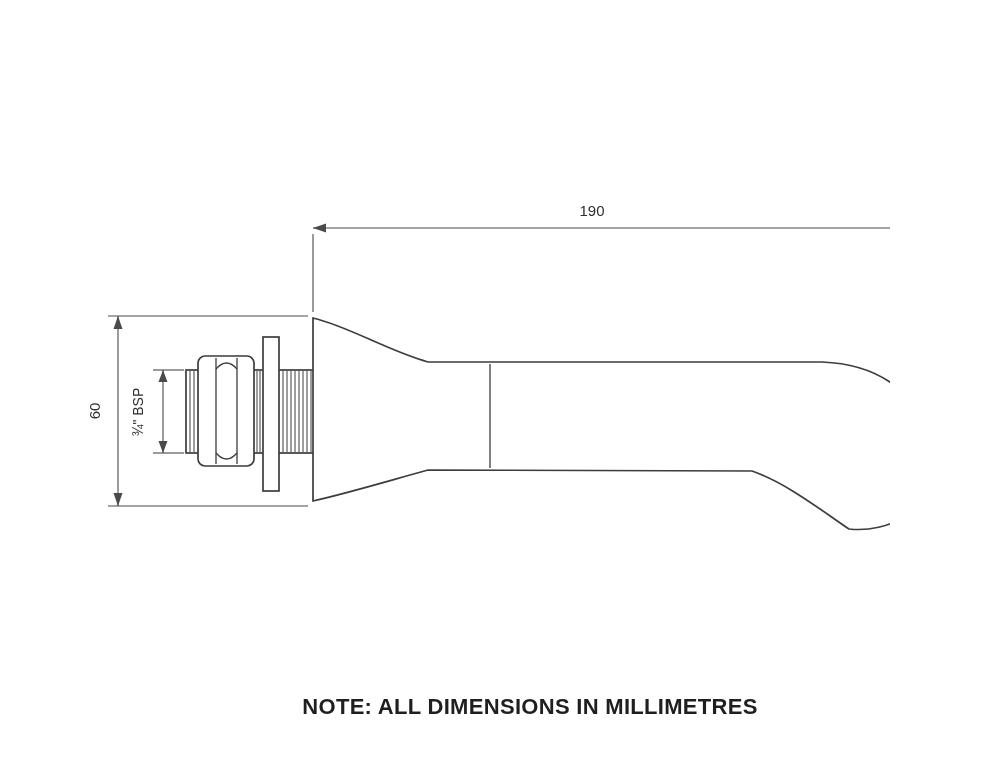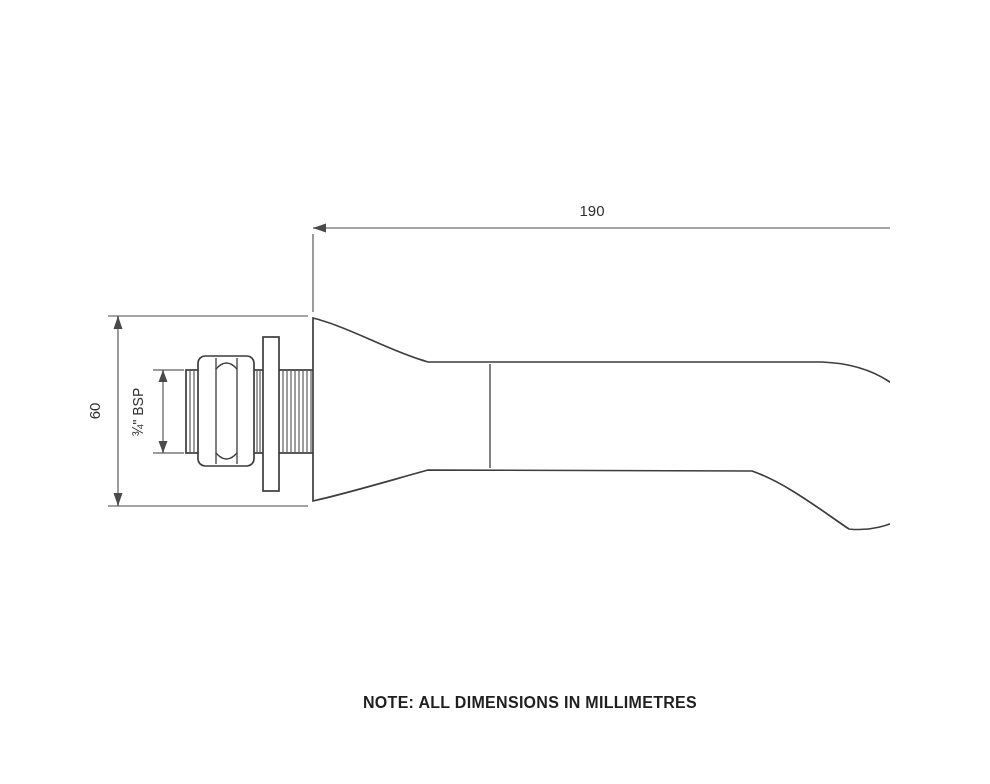--- a/index.html
+++ b/index.html
@@ -29,21 +29,21 @@
   .thin    { fill: none;    stroke: #3d3d3d; stroke-width: 1.3; }
   .dim     { fill: none;    stroke: #4a4a4a; stroke-width: 1.1; }
   .arrow   { fill: #4a4a4a; stroke: none; }
   .hatch   { stroke: #3d3d3d; stroke-width: 1; }
   .note {
     position: absolute;
     left: 530px; top: 694px;
     transform: translateX(-50%);
     font-family: "Liberation Sans", sans-serif;
     font-weight: bold;
-    font-size: 16px;
+    font-size: 22px;
     color: #1f1f1f;
     letter-spacing: 0.3px;
     white-space: nowrap;
   }
 </style>
 </head>
 <body>
 
 <div class="canvas">
 

